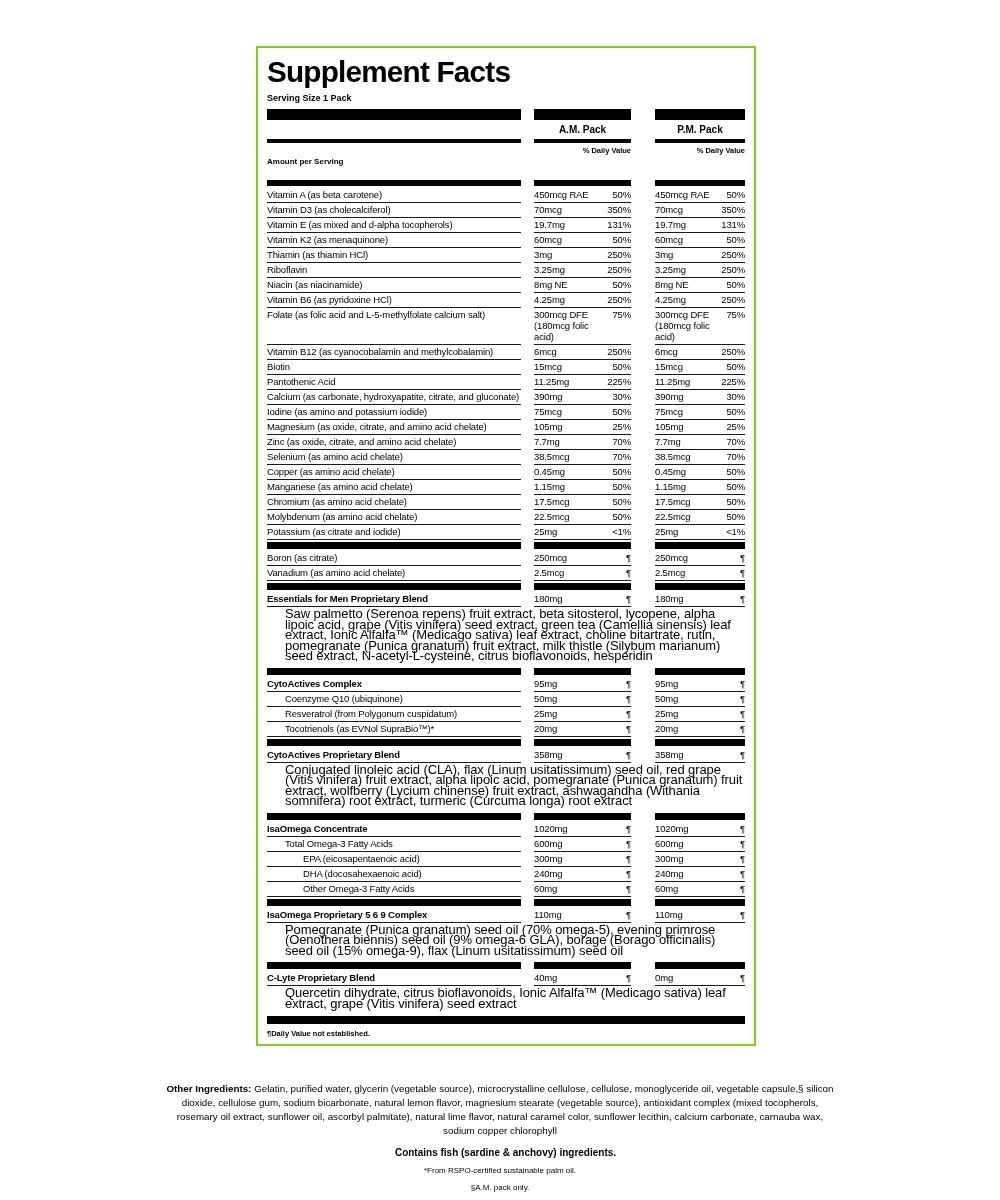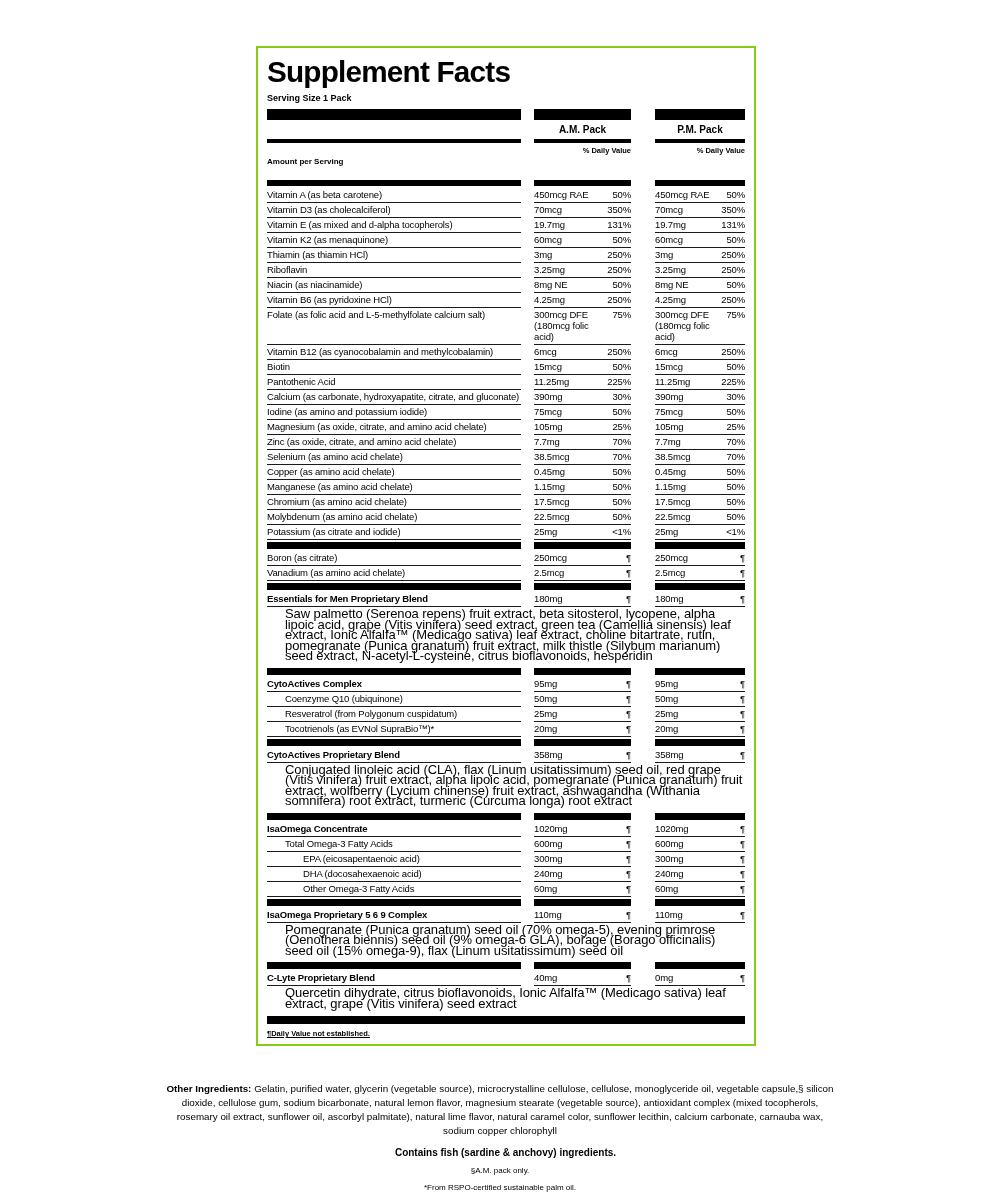--- a/index.html
+++ b/index.html
@@ -40,21 +40,21 @@
   .cname.ind1{padding-left:18px;}
   .cname.ind2{padding-left:36px;}
   .cname.b{font-weight:bold;}
   .cval{display:flex;justify-content:space-between;align-items:flex-start;}
   .cval .amt{text-align:left;}
   .cval .dv{margin-left:4px;white-space:nowrap;text-align:right;}
   .desc{
     grid-column:1/-1;font-size:13px;line-height:10.5px;letter-spacing:-0.1px;
     padding:2px 0 4px 18px;
   }
-  .footnote{font-size:7.5px;font-weight:bold;margin-top:2px;text-decoration:underline;}
+  .footnote{font-size:7.5px;font-weight:bold;margin-top:2px;}
 
   
   .other-ing{
     width:672px;margin:36px auto 0;text-align:center;
     font-size:9.8px;line-height:14px;color:#000;
   }
   .other-ing b{font-weight:bold;}
   .contains{text-align:center;font-weight:bold;font-size:10px;margin-top:9px;padding-left:11px;}
   .fnote-line{text-align:center;font-size:8px;margin-top:8px;color:#000;}
 </style>
@@ -557,18 +557,18 @@
   </div>
 
   <div class="other-ing">
     <b>Other Ingredients:</b>
     <span>Gelatin, purified water, glycerin (vegetable source), microcrystalline cellulose, cellulose, monoglyceride oil, vegetable capsule,§ silicon dioxide, cellulose gum, sodium bicarbonate, natural lemon flavor, magnesium stearate (vegetable source), antioxidant complex (mixed tocopherols, rosemary oil extract, sunflower oil, ascorbyl palmitate), natural lime flavor, natural caramel color, sunflower lecithin, calcium carbonate, carnauba wax, sodium copper chlorophyll</span>
   </div>
 
   <div class="contains">Contains fish (sardine &amp; anchovy) ingredients.</div>
 
   <div id="footnotes">
+      <div class="fnote-line">*From RSPO-certified sustainable palm oil.</div>
       <div class="fnote-line">§A.M. pack only.</div>
-      <div class="fnote-line">*From RSPO-certified sustainable palm oil.</div>
       <div class="fnote-line">EVNol SupraBio™ is a trademark of ExcelVite Inc. and protected by U.S. Patent No. 6,596,306.</div>
     </div>
 
 </div>
 
 </body></html>

